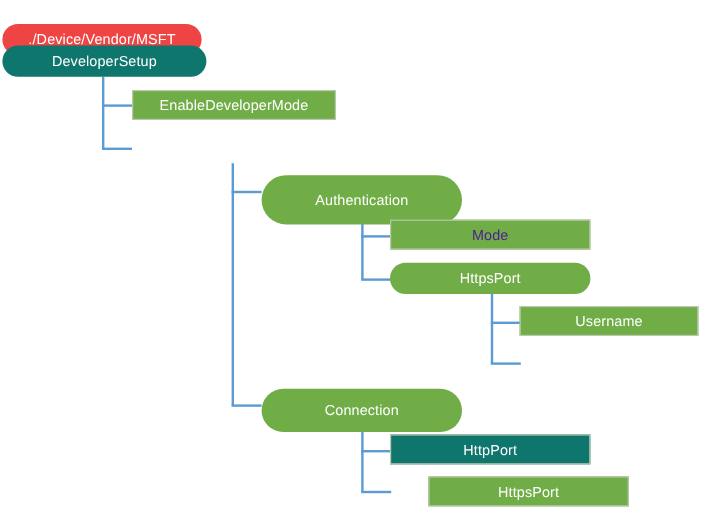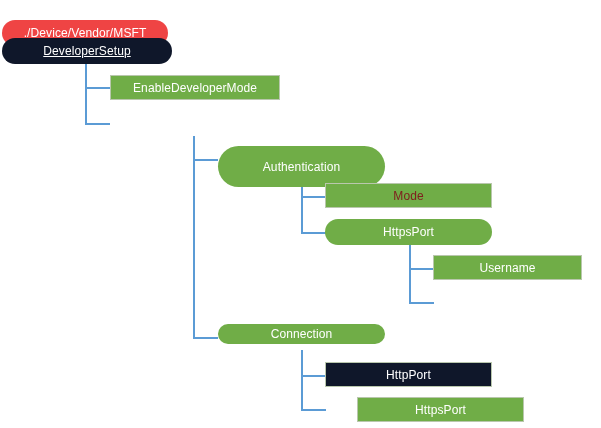--- a/index.html
+++ b/index.html
@@ -59,22 +59,22 @@
     <div class="connector v" style="left: 301px; top: 172px; height: 61px; background: rgb(91, 155, 213);"></div>
     <div class="connector h" style="left: 301px; top: 196px; width: 25px; background: rgb(91, 155, 213);"></div>
     <div class="connector h" style="left: 301px; top: 232px; width: 25px; background: rgb(91, 155, 213);"></div>
     <div class="connector v" style="left: 409px; top: 245px; height: 58px; background: rgb(91, 155, 213);"></div>
     <div class="connector h" style="left: 409px; top: 268px; width: 25px; background: rgb(91, 155, 213);"></div>
     <div class="connector h" style="left: 409px; top: 302px; width: 25px; background: rgb(91, 155, 213);"></div>
     <div class="connector v" style="left: 301px; top: 350px; height: 60px; background: rgb(91, 155, 213);"></div>
     <div class="connector h" style="left: 301px; top: 375px; width: 25px; background: rgb(91, 155, 213);"></div>
     <div class="connector h" style="left: 301px; top: 409px; width: 25px; background: rgb(91, 155, 213);"></div>
     <div class="node pill" style="left: 2px; top: 2px; width: 166px; height: 26px; background: #ef4444; color: rgb(255, 255, 255); margin-top: 18px;">./Device/Vendor/MSFT</div>
-    <div class="node pill" style="left: 2px; top: 38px; width: 170px; height: 26px; background: #0f172a; color: rgb(255, 255, 255); text-decoration: underline;">DeveloperSetup</div>
+    <div class="node pill" style="left: 2px; top: 38px; width: 170px; height: 26px; background: #0f766e; color: rgb(255, 255, 255);">DeveloperSetup</div>
     <div class="node rect" style="left: 110px; top: 75px; width: 170px; height: 25px; background: rgb(112, 173, 71); color: rgb(255, 255, 255); border-color: rgb(185, 199, 173);">EnableDeveloperMode</div>
     <div class="node pill" style="left: 218px; top: 146px; width: 167px; height: 41px; background: rgb(112, 173, 71); color: rgb(255, 255, 255);">Authentication</div>
-    <div class="node rect" style="left: 325px; top: 183px; width: 167px; height: 25px; background: rgb(112, 173, 71); color: #7f1d1d; border-color: rgb(185, 199, 173);">Mode</div>
+    <div class="node rect" style="left: 325px; top: 183px; width: 167px; height: 25px; background: rgb(112, 173, 71); color: #4c1d95; border-color: rgb(185, 199, 173);">Mode</div>
     <div class="node pill" style="left: 325px; top: 219px; width: 167px; height: 26px; background: rgb(112, 173, 71); color: rgb(255, 255, 255);">HttpsPort</div>
     <div class="node rect" style="left: 433px; top: 255px; width: 149px; height: 25px; background: rgb(112, 173, 71); color: rgb(255, 255, 255); border-color: rgb(185, 199, 173);">Username</div>
-    <div class="node pill" style="left: 218px; top: 324px; width: 167px; height: 20px; background: rgb(112, 173, 71); color: rgb(255, 255, 255);">Connection</div>
-    <div class="node rect" style="left: 325px; top: 362px; width: 167px; height: 25px; background: #0f172a; color: rgb(255, 255, 255); border-color: rgb(185, 199, 173); text-align: center;">HttpPort</div>
+    <div class="node pill" style="left: 218px; top: 324px; width: 167px; height: 36px; background: rgb(112, 173, 71); color: rgb(255, 255, 255);">Connection</div>
+    <div class="node rect" style="left: 325px; top: 362px; width: 167px; height: 25px; background: #0f766e; color: rgb(255, 255, 255); border-color: rgb(185, 199, 173); text-align: center;">HttpPort</div>
     <div class="node rect" style="left: 325px; top: 397px; width: 167px; height: 25px; background: rgb(112, 173, 71); color: rgb(255, 255, 255); border-color: rgb(185, 199, 173); margin-left: 32px;">HttpsPort</div>
   </div>
 
 </body></html>

